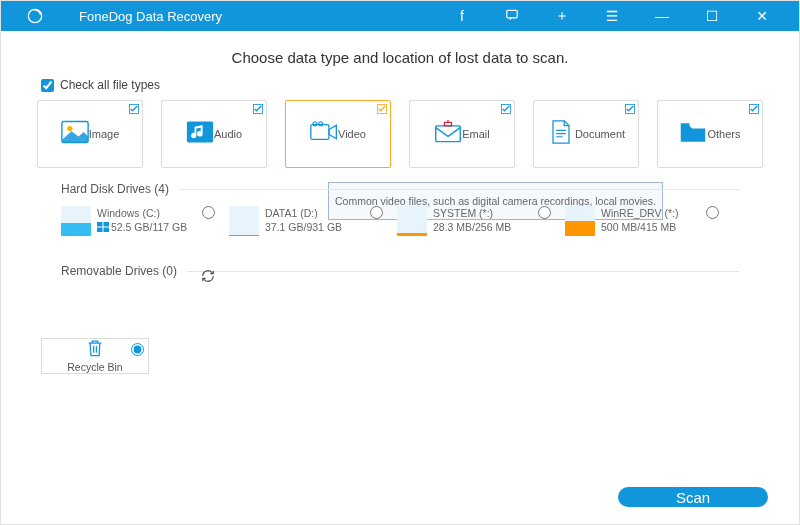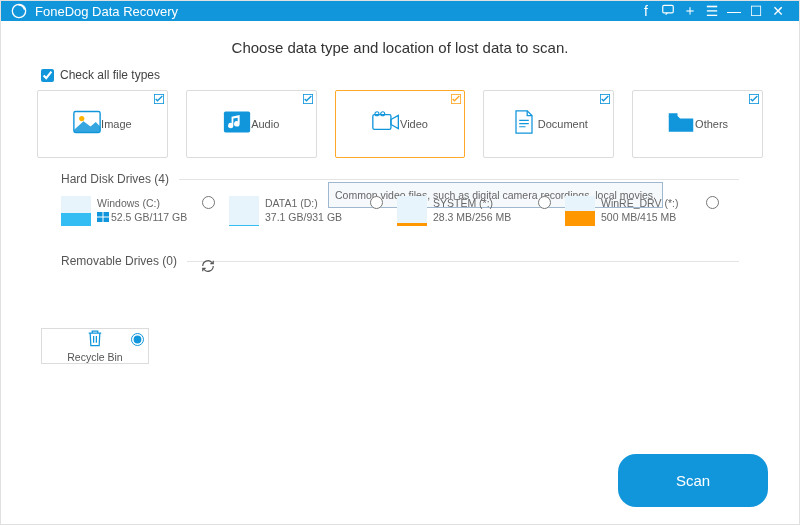--- a/index.html
+++ b/index.html
@@ -1,56 +1,56 @@
 <!DOCTYPE html>
 <html><head>
 <meta charset="utf-8">
 <style>
 * { box-sizing: border-box; margin: 0; padding: 0; font-family: "Segoe UI", Arial, sans-serif; }
 body { width: 800px; height: 525px; background: #fff; border: 1px solid #e0e0e0; overflow: hidden; }
 
-.titlebar { height: 20px; background: #1296db; color: #fff; display: flex; align-items: center; padding: 0 10px; font-size: 13px; }
+.titlebar { height: 30px; background: #1296db; color: #fff; display: flex; align-items: center; padding: 0 26px; font-size: 13px; gap: 28px; }
 .titlebar .logo-icon { width: 16px; height: 16px; margin-right: 8px; }
 .titlebar .title { flex: 1; }
 .titlebar .ctrl { width: 22px; text-align: center; cursor: pointer; font-size: 14px; }
 
 .heading { text-align: center; font-size: 15px; color: #333; margin: 18px 0 12px; font-weight: 400; }
 
 .check-all { display: flex; align-items: center; margin: 0 0 8px 40px; font-size: 12px; color: #444; }
 .check-all input { accent-color: #1296db; margin-right: 6px; }
 
 .types { display: flex; gap: 18px; padding: 0 36px; }
 .type-card { position: relative; flex: 1; border: 1px solid #dcdcdc; border-radius: 2px; height: 68px; display: flex; flex-direction: row; align-items: center; justify-content: center; cursor: pointer; }
 .type-card.sel { border-color: #ffa726; }
 .type-card .chk { position: absolute; top: 3px; right: 3px; width: 10px; height: 10px; }
 .type-card .ico { width: 28px; height: 24px; margin-bottom: 4px; }
 .type-card .lbl { font-size: 11px; color: #555; }
 
-.tooltip { position: absolute; left: 328px; top: 182px; font-size: 10.5px; color: #666; border: 1px solid #9fb8cf; background: #f5f9fc; padding: 6px 6px; }
+.tooltip { position: absolute; left: 328px; top: 182px; font-size: 10.5px; color: #666; border: 1px solid #9fb8cf; background: #f5f9fc; padding: 12px 6px; }
 
 fieldset.section { margin: 14px 60px 10px; border: 1px solid #e4e4e4; border-left: none; border-right: none; border-bottom: none; padding: 10px 0 6px; position: relative; min-height: 52px; }
 fieldset.section legend { font-size: 12px; color: #555; padding-right: 10px; }
 fieldset.section .refresh { position: absolute; left: 140px; top: -9px; }
 
 .drives { display: flex; flex-wrap: wrap; }
 .drive { width: 168px; display: flex; align-items: flex-start; position: relative; margin-bottom: 8px; }
 .drive .radio { position: absolute; top: 0; right: 14px; accent-color: #1296db; }
 .drive .thumb { width: 30px; height: 30px; margin-right: 6px; display: flex; flex-direction: column; }
 .drive .thumb .used { width: 100%; flex: 1; }
 .drive .thumb .free { width: 100%; background: #e8f4fb; }
 .drive .meta { font-size: 10.5px; color: #666; line-height: 1.35; }
 .drive .meta .dn { white-space: nowrap; }
 .win-flag { width: 12px; height: 10px; display: inline-block; vertical-align: -1px; margin-right: 2px; }
 
 .recycle-row { display:flex; align-items:flex-end; padding: 6px 40px 0; }
 .recycle { border: 1px solid #dcdcdc; width: 108px; height: 36px; position: relative; display: flex; flex-direction: column; align-items: center; justify-content: center; gap: 4px; }
 .recycle .radio { position: absolute; top: 4px; right: 4px; accent-color: #1296db; }
 .recycle .lbl { font-size: 10.5px; color: #555; }
 
-.scan-btn { position: absolute; right: 32px; bottom: 18px; width: 150px; height: 53px; background: #1296db; color: #fff; border: none; border-radius: 18px; font-size: 15px; cursor: pointer; }
+.scan-btn { position: absolute; right: 32px; bottom: 18px; width: 150px; height: 20px; background: #1296db; color: #fff; border: none; border-radius: 18px; font-size: 15px; cursor: pointer; }
 </style>
 </head>
 <body>
 
 <div class="titlebar">
   <svg class="logo-icon" viewBox="0 0 24 24">
       <circle cx="12" cy="12" r="10" fill="none" stroke="#fff" stroke-width="2"></circle>
       <path d="M12 3 A9 9 0 0 1 20 9" fill="none" stroke="#fff" stroke-width="2.4" stroke-linecap="round"></path>
     </svg>
   <span class="title">FoneDog Data Recovery</span>
@@ -108,20 +108,32 @@
         <circle cx="6" cy="3" r="2.4" fill="none" stroke="#1296db" stroke-width="1.4"></circle>
         <circle cx="13" cy="3" r="2.4" fill="none" stroke="#1296db" stroke-width="1.4"></circle>
       </svg>
     <span class="lbl">Video</span>
   </div>
   <div class="type-card">
     <svg class="chk" viewBox="0 0 12 12">
         <rect x="0.5" y="0.5" width="11" height="11" fill="none" stroke="#1296db"></rect>
         <path d="M2 6l2.2 2.2L10 2.5" fill="none" stroke="#1296db" stroke-width="1.6"></path>
       </svg>
+    <svg class="ico" viewBox="0 0 32 26">
+        <rect x="2" y="6" width="28" height="18" rx="1" fill="none" stroke="#1296db" stroke-width="1.6"></rect>
+        <path d="M2 8 L16 18 L30 8" fill="none" stroke="#1296db" stroke-width="1.6"></path>
+        <path d="M12 6 H20 V2 H12 Z M16 2 V-1" fill="none" stroke="#d24" stroke-width="1.4"></path>
+      </svg>
+    <span class="lbl">Email</span>
+  </div>
+  <div class="type-card">
+    <svg class="chk" viewBox="0 0 12 12">
+        <rect x="0.5" y="0.5" width="11" height="11" fill="none" stroke="#1296db"></rect>
+        <path d="M2 6l2.2 2.2L10 2.5" fill="none" stroke="#1296db" stroke-width="1.6"></path>
+      </svg>
     <svg class="ico" viewBox="0 0 26 30">
         <path d="M3 1 H17 L23 7 V29 H3 Z" fill="none" stroke="#1296db" stroke-width="1.6"></path>
         <path d="M17 1 V7 H23" fill="none" stroke="#1296db" stroke-width="1.6"></path>
         <path d="M7 13 H19 M7 17 H19 M7 21 H15" stroke="#1296db" stroke-width="1.4"></path>
       </svg>
     <span class="lbl">Document</span>
   </div>
   <div class="type-card">
     <svg class="chk" viewBox="0 0 12 12">
         <rect x="0.5" y="0.5" width="11" height="11" fill="none" stroke="#1296db"></rect>

